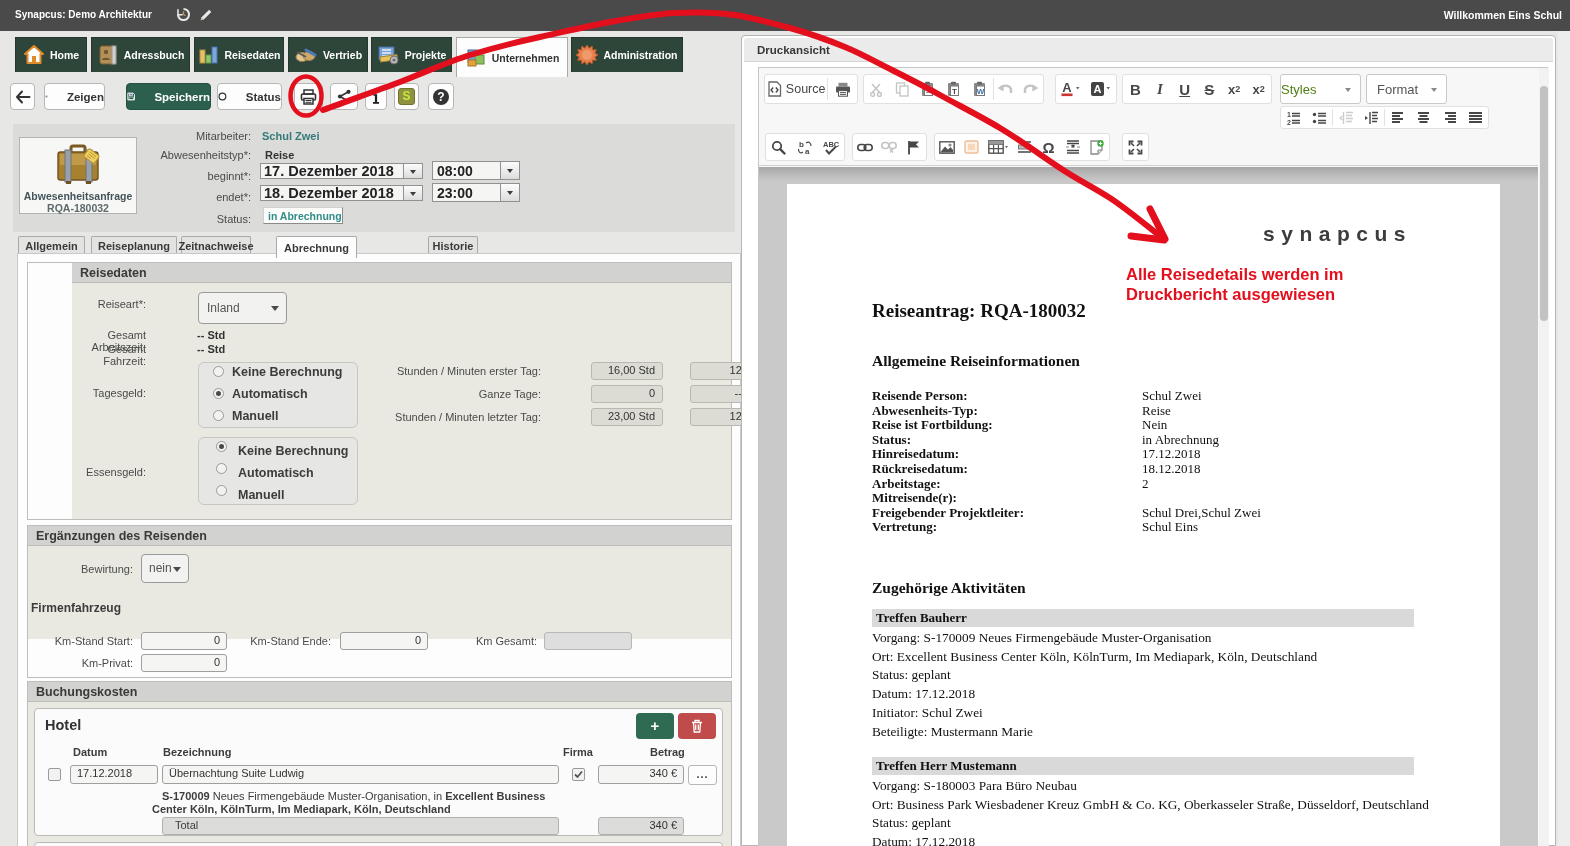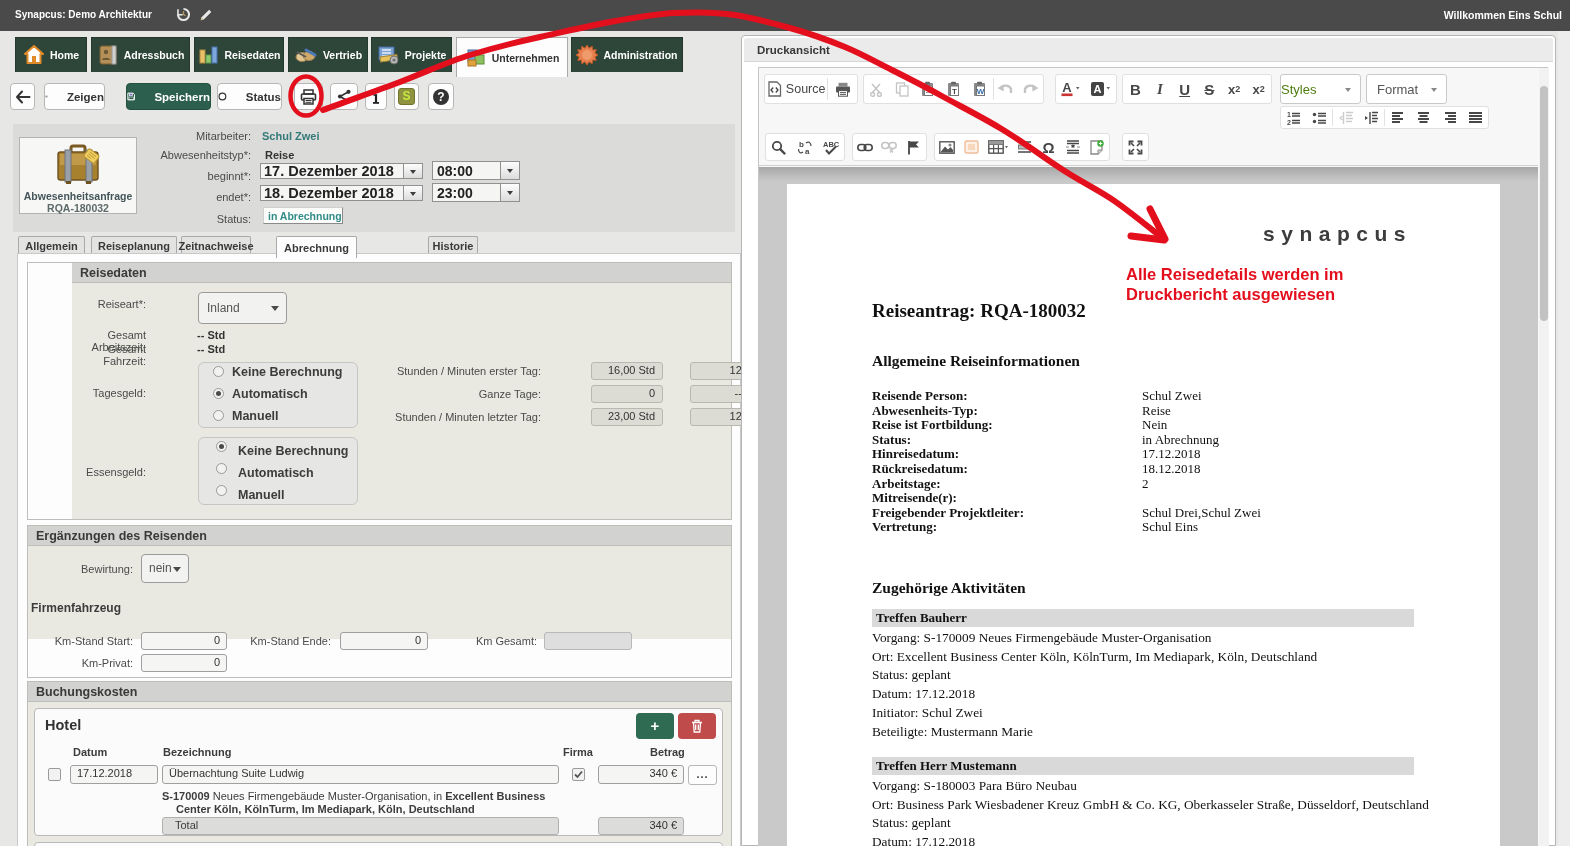--- a/index.html
+++ b/index.html
@@ -301,21 +301,21 @@
         <div style="position:absolute;left:615px;top:37px;width:34px;text-align:right;font-weight:bold;">Betrag</div>
         <div style="position:absolute;left:13px;top:59px;width:13px;height:13px;background:#f2f2f2;border:1px solid #9a9a9a;border-radius:2px;"></div>
         <div class="ninp" style="left:35px;top:56px;width:88px;height:19px;text-align:left;padding-left:6px;">17.12.2018</div>
         <div class="ninp" style="left:127px;top:56px;width:397px;height:19px;text-align:left;padding-left:6px;">Übernachtung Suite Ludwig</div>
         <div style="position:absolute;left:537px;top:59px;width:13px;height:13px;background:#f2f2f2;border:1px solid #9a9a9a;border-radius:2px;"><svg width="11" height="11" viewBox="0 0 11 11">
               <path d="M2 5.5 L4.5 8 L9 2.5" stroke="#555" stroke-width="1.8" fill="none"></path>
             </svg></div>
         <div class="ninp" style="left:563px;top:56px;width:86px;height:19px;">340 €</div>
         <div style="position:absolute;left:653px;top:56px;width:29px;height:20px;background:#fdfdfd;border:1px solid #b7b7b7;border-radius:3px;text-align:center;font-weight:bold;line-height:16px;letter-spacing:1px;">...</div>
         <div style="position:absolute;left:127px;top:81px;font-size:11px;color:#3c3c3c;"><b>S-170009</b> Neues Firmengebäude Muster-Organisation, in <b>Excellent Business</b></div>
-        <div style="position:absolute;left:141px;top:94px;font-size:11px;color:#3c3c3c;font-weight:bold;">Center Köln, KölnTurm, Im Mediapark, Köln, Deutschland</div>
+        <div style="position:absolute;left:117px;top:94px;font-size:11px;color:#3c3c3c;font-weight:bold;">Center Köln, KölnTurm, Im Mediapark, Köln, Deutschland</div>
         <div style="position:absolute;left:127px;top:108px;width:397px;height:18px;background:#dcdcda;border:1px solid #b0b0b0;border-radius:3px;padding:1px 0 0 12px;">Total</div>
         <div class="ninp" style="left:563px;top:108px;width:86px;background:#dcdcda;border-color:#b0b0b0;">340 €</div>
       </div>
       <div style="position:absolute;left:6px;top:140px;width:689px;height:8px;background:#fbfbfb;border:1px solid #b9b9b9;border-radius:4px 4px 0 0;">
         
         
       </div>
     </div>
   </div>
 </div>

